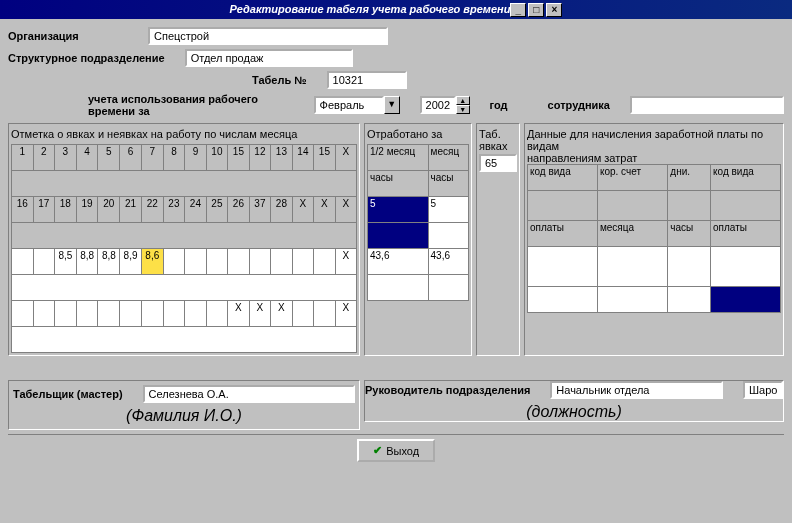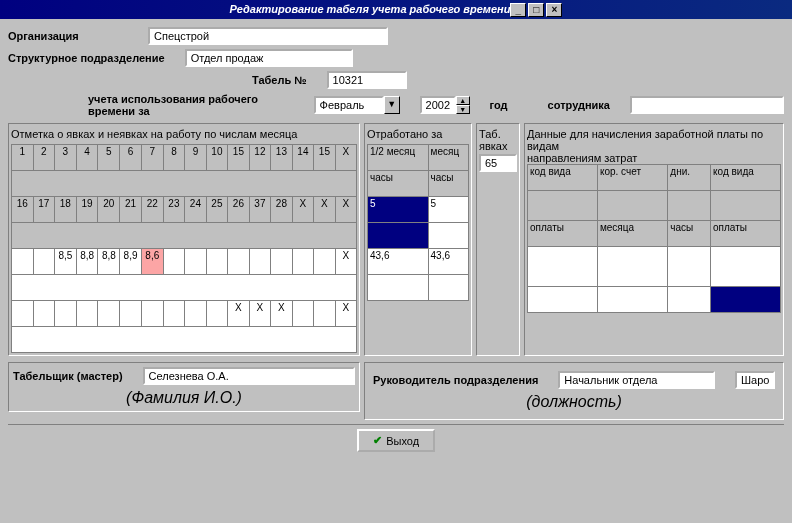--- a/index.html
+++ b/index.html
@@ -78,21 +78,21 @@
   height: 26px;
   font-weight: normal;
   text-align: left;
   padding: 1px 2px;
   font-size: 10px;
   vertical-align: top;
 }
 table.grid .narrow td, table.grid .narrow th { width: 22px; text-align: center; }
 table.grid tr.data td { background: #fff; }
 .sel { background: #000080 !important; color: #fff; }
-.bottom { display: flex; gap: 4px; margin-top: 6px; align-items: flex-start; }
+.bottom { display: flex; gap: 4px; margin-top: 24px; align-items: flex-start; }
 .caption { font-style: italic; font-size: 16px; text-align: center; color: #000; }
 .btn {
   background: #c0c0c0;
   border: 2px outset #fff;
   padding: 3px 14px;
   display: inline-flex; align-items: center; gap: 4px;
   font: inherit;
 }
 .check { color: #008000; font-weight: bold; }
 .exit-row {
@@ -192,21 +192,21 @@
         <tr class="narrow">
               <td colspan="16" style="height:26px"></td>
             </tr>
         <tr class="narrow data" id="data-row1">
               <td style="background: rgb(255, 255, 255);"></td>
               <td style="background: rgb(255, 255, 255);"></td>
               <td style="background: rgb(255, 255, 255);">8,5</td>
               <td style="background: rgb(255, 255, 255);">8,8</td>
               <td style="background: rgb(255, 255, 255);">8,8</td>
               <td style="background: rgb(255, 255, 255);">8,9</td>
-              <td style="background: #fca5a5;">8,6</td>
+              <td style="background: #fde047;">8,6</td>
               <td style="background: rgb(255, 255, 255);"></td>
               <td style="background: rgb(255, 255, 255);"></td>
               <td style="background: rgb(255, 255, 255);"></td>
               <td style="background: rgb(255, 255, 255);"></td>
               <td style="background: rgb(255, 255, 255);"></td>
               <td style="background: rgb(255, 255, 255);"></td>
               <td style="background: rgb(255, 255, 255);"></td>
               <td style="background: rgb(255, 255, 255);"></td>
               <td style="background: rgb(255, 255, 255);">X</td>
             </tr>
@@ -321,21 +321,21 @@
   </div>
 
   <div class="bottom">
     <div class="panel" style="flex:0 0 352px;padding:4px">
       <div class="field-row">
         <span class="lbl">Табельщик (мастер)</span>
         <input class="txt" style="flex: 1 1 0%;" value="Селезнева О.А.">
       </div>
       <div class="caption">(Фамилия И.О.)</div>
     </div>
-    <div class="panel" style="flex:1;padding:8px">
+    <div class="panel" style="flex:1;padding:0">
       <div class="field-row">
         <span class="lbl">Руководитель подразделения</span>
         <input class="txt" style="flex: 1 1 0%;" value="Начальник отдела">
         <input class="txt" style="width: 40px;" value="Шаро">
       </div>
       <div class="caption">(должность)</div>
     </div>
   </div>
 
   <div class="exit-row">

